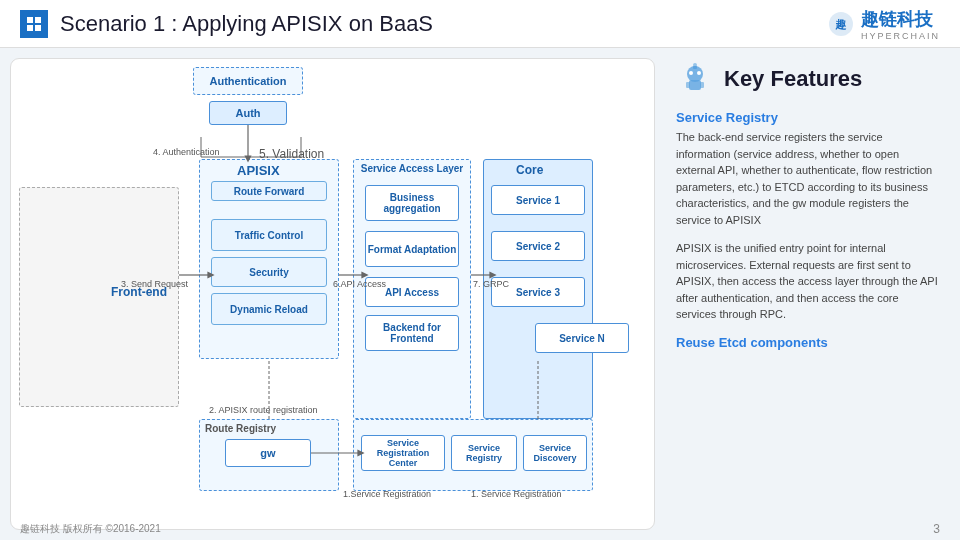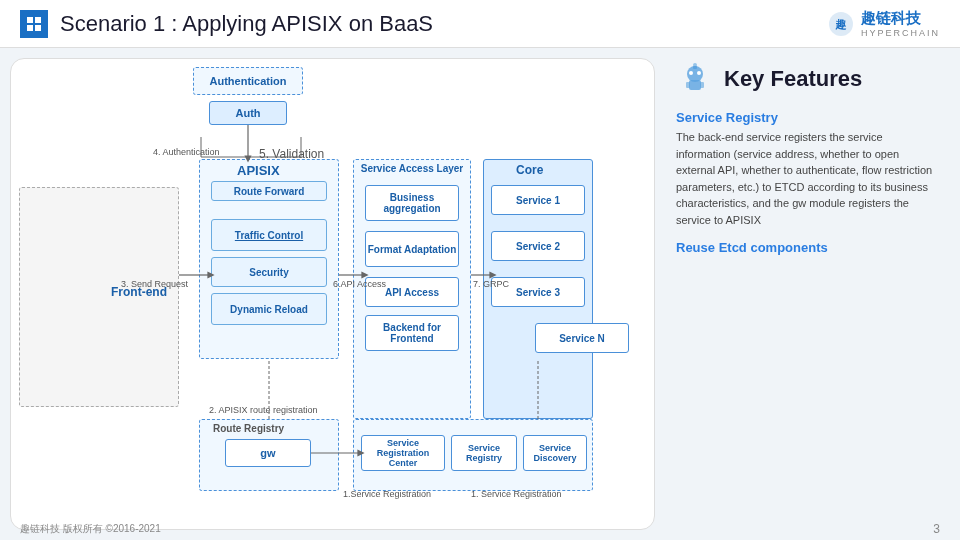--- a/index.html
+++ b/index.html
@@ -42,21 +42,21 @@
       margin-left: auto;
       display: flex;
       align-items: center;
       gap: 6px;
     }
     .logo-icon {
       width: 28px;
       height: 28px;
     }
     .logo-text {
-      font-size: 15px;
+      font-size: 18px;
       color: #1a6fc4;
       font-weight: bold;
     }
     .logo-subtext {
       font-size: 9px;
       color: #888;
       letter-spacing: 2px;
       display: block;
     }
 
@@ -67,21 +67,21 @@
     }
 
     
     .diagram-area {
       width: 645px;
       background: white;
       border: 1px solid #ddd;
       margin: 10px 5px 10px 10px;
       padding: 10px;
       position: relative;
-      border-radius: 14px;
+      border-radius: 9px;
     }
 
     
     .right-panel {
       width: 295px;
       padding: 12px 16px;
       overflow-y: auto;
     }
 
     .key-features-header {
@@ -248,21 +248,21 @@
       
     </div>
     <div class="diag" style="left:226px; top:104px; font-size:13px; font-weight:bold; color:#1a5fa8;">
       <span>APISIX</span>
     </div>
 
     <div class="box box-light-blue diag" style="left:200px; top:122px; width:116px; height:20px; font-size:10px;">
       <span>Route Forward</span>
     </div>
 
-    <div class="box box-light-blue diag" style="left:200px; top:160px; width:116px; height:32px; font-size:10px;text-decoration:underline;">
+    <div class="box box-light-blue diag" style="left:200px; top:160px; width:116px; height:32px; font-size:10px;">
       <span>Traffic Control</span>
     </div>
 
     <div class="box box-light-blue diag" style="left:200px; top:198px; width:116px; height:30px; font-size:10px;">
       <span>Security</span>
     </div>
 
     <div class="box box-light-blue diag" style="left:200px; top:234px; width:116px; height:32px; font-size:10px;">
       <span>Dynamic Reload</span>
     </div>
@@ -348,21 +348,21 @@
     </div>
     <div class="label diag" style="left:322px; top:220px; font-size:9px;">
       <span>6.API Access</span>
     </div>
     <div class="label diag" style="left:462px; top:220px; font-size:9px;">
       <span>7. GRPC</span>
     </div>
 
     <div class="box box-blue-dashed diag" style="left:188px; top:360px; width:140px; height:72px;">
     </div>
-    <div class="diag" style="left:202px; top:364px; font-size:10px; font-weight:bold; color:#555;">
+    <div class="diag" style="left:194px; top:364px; font-size:10px; font-weight:bold; color:#555;">
       <span>Route Registry</span>
     </div>
     <div class="box box-white diag" style="left:214px; top:380px; width:86px; height:28px; font-size:11px;">
       <span>gw</span>
     </div>
 
     <div class="box box-blue-dashed diag" style="left:342px; top:360px; width:240px; height:72px;">
     </div>
     <div class="box box-white diag" style="left:350px; top:376px; width:84px; height:36px; font-size:9px;">
       <span>Service Registration Center</span>
@@ -432,20 +432,21 @@
       </svg>
       <span class="key-features-title">Key Features</span>
     </div>
 
     <div class="feature-section">
       <div class="feature-title">Service Registry</div>
       <div class="feature-text">The back-end service registers the service information (service address, whether to open external API, whether to authenticate, flow restriction parameters, etc.) to ETCD according to its business characteristics, and the gw module registers the service to APISIX</div>
     </div>
 
     <div class="feature-section">
+      <div class="feature-text">APISIX is the unified entry point for internal microservices. External requests are first sent to APISIX, then access the access layer through the API after authentication, and then access the core services through RPC.</div>
     </div>
 
     <div class="feature-section">
       <div class="feature-title">Reuse Etcd components</div>
     </div>
   </div>
 </div>
 
 <div class="footer">
   <span class="footer-left">趣链科技 版权所有 ©2016-2021</span>

